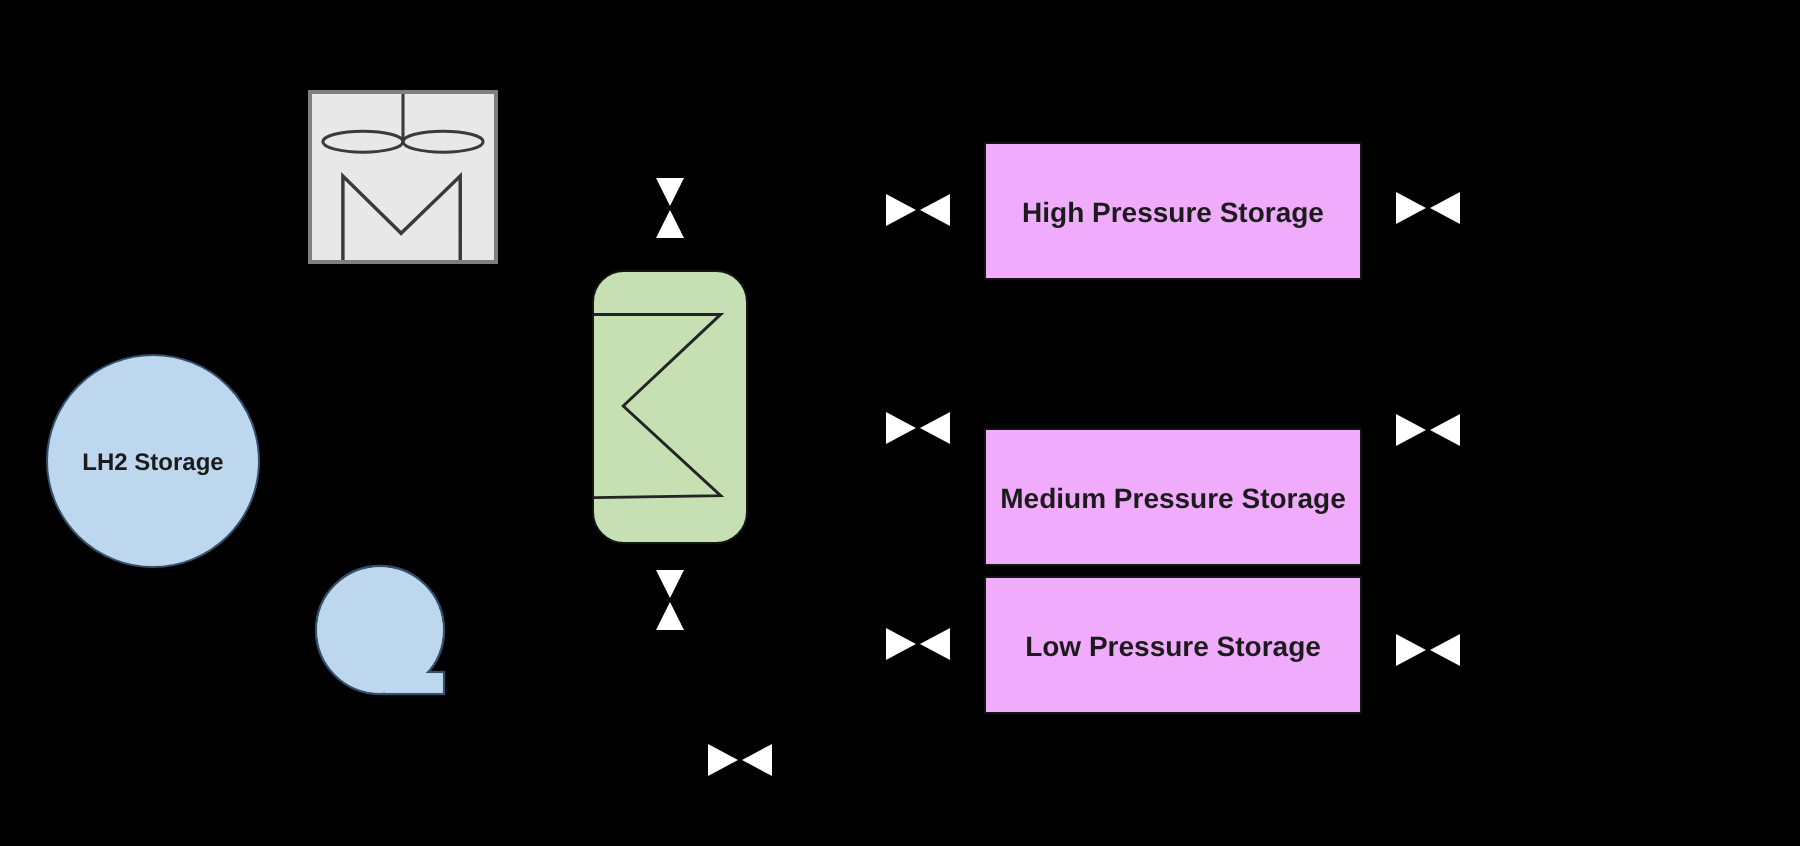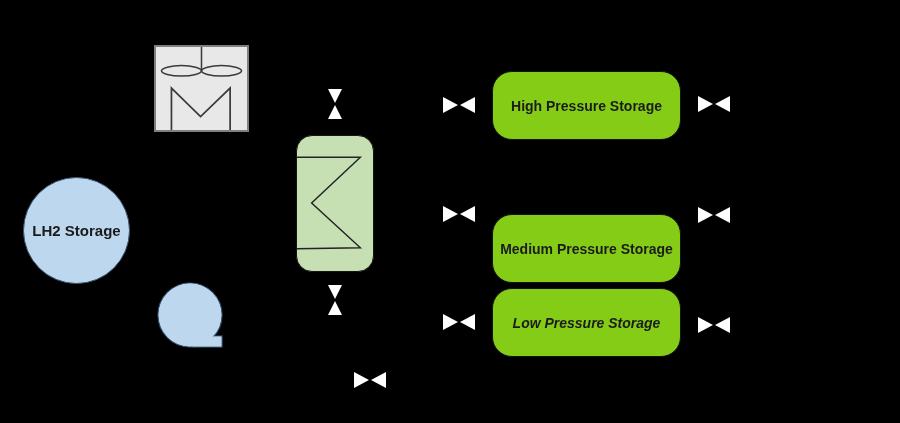--- a/index.html
+++ b/index.html
@@ -8,21 +8,21 @@
     font-family:"Liberation Sans",sans-serif;
   }
   .abs{position:absolute;}
 
   
   .lh2-tank{
     left:23px;top:177px;width:107px;height:107px;border-radius:50%;
     background:#bdd7ee;border:1.5px solid #35506b;box-sizing:border-box;
     display:flex;align-items:center;justify-content:center;
   }
-  .lh2-tank .label{font-weight:bold;font-size:15px;color:#1b1b1b;}
+  .lh2-tank .label{font-weight:bold;font-size:12px;color:#1b1b1b;}
 
   
   .compressor{
     left:154px;top:45px;width:95px;height:87px;background:#e8e8e8;
     border:2px solid #7f7f7f;box-sizing:border-box;
   }
   .compressor svg{display:block;width:100%;height:100%;}
 
   
   .pump{left:156px;top:281px;width:68px;height:68px;}
@@ -30,28 +30,28 @@
 
   
   .hx{
     left:296px;top:135px;width:78px;height:137px;background:#c6e0b4;
     border:1.6px solid #151515;border-radius:16px;box-sizing:border-box;overflow:hidden;
   }
   .hx svg{display:block;width:100%;height:100%;}
 
   
   .storage{
-    left:492px;width:189px;height:69px;background:#84cc16;
-    border:1.6px solid #141414;border-radius:20px;box-sizing:border-box;
+    left:492px;width:189px;height:69px;background:#f0abfc;
+    border:1.6px solid #141414;border-radius:1px;box-sizing:border-box;
     display:flex;align-items:center;justify-content:center;
   }
   .storage .label{font-weight:bold;font-size:14px;color:#1b1b1b;white-space:nowrap;}
   .storage-high{top:71px;}
   .storage-medium{top:178px;margin-top:36px;}
-  .storage-low{top:288px;font-style:italic;}
+  .storage-low{top:288px;}
 
   
   .valve-h{width:32px;height:16px;}
   .valve-h .tl{position:absolute;left:0;top:0;width:0;height:0;
     border-top:8px solid transparent;border-bottom:8px solid transparent;border-left:15px solid #ffffff;}
   .valve-h .tr{position:absolute;right:0;top:0;width:0;height:0;
     border-top:8px solid transparent;border-bottom:8px solid transparent;border-right:15px solid #ffffff;}
   .valve-v{width:15px;height:30px;}
   .valve-v .tt{position:absolute;top:0;left:0;width:0;height:0;
     border-left:7.5px solid transparent;border-right:7.5px solid transparent;border-top:14px solid #ffffff;}

